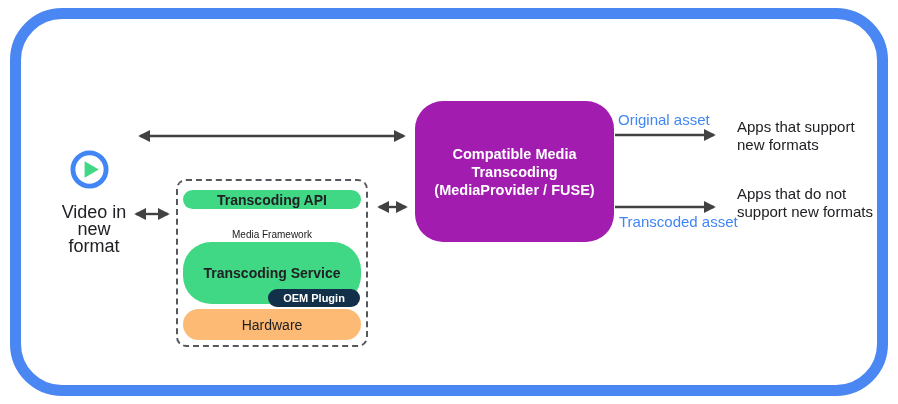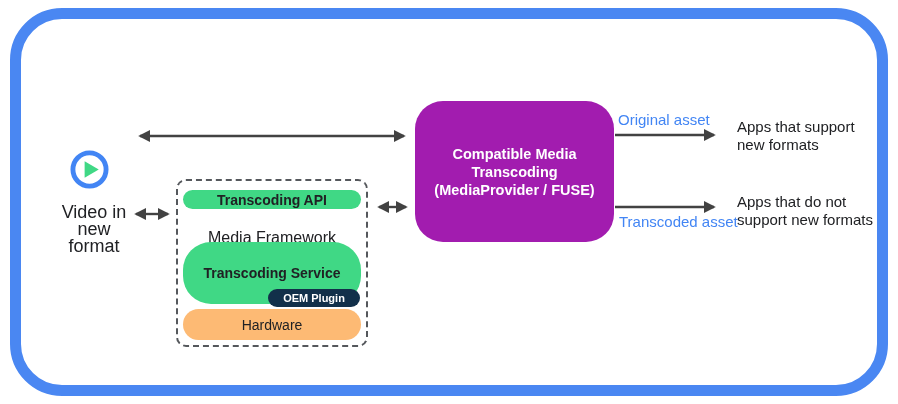--- a/index.html
+++ b/index.html
@@ -22,21 +22,21 @@
     text-align: center; font-size: 18px; line-height: 17px; color: #202124;
     white-space: pre-line;
   }
 
   .framework {
     position: absolute; left: 176px; top: 179px; width: 192px; height: 168px;
     border: 2px dashed #55585c; border-radius: 10px;
   }
   .framework-title {
     position: absolute; top: 6px; left: 0; right: 0;
-    text-align: center; font-size: 16px; color: #202124; margin-top: 42px;
+    text-align: center; font-size: 10px; color: #202124; margin-top: 42px;
   }
   .pill {
     position: absolute; left: 5px; width: 178px;
     display: flex; align-items: center; justify-content: center;
     font-size: 14px; color: #202124;
   }
   .pill.api      { top: 9px;  height: 19px; border-radius: 16px; background: #40d885; font-weight: bold; }
   .pill.service  { top: 61px;  height: 62px; border-radius: 28px; background: #40d885; font-weight: bold; }
   .pill.oem      { left: 90px; width: 92px; top: 108px; height: 18px; border-radius: 9px;
                    background: #12304a; color: #ffffff; font-weight: bold; font-size: 11px; z-index: 2; }
@@ -52,21 +52,21 @@
 
   .asset-label { position: absolute; font-size: 15px; color: #4285f4; }
   .asset-label.original   { left: 618px; top: 111px; }
   .asset-label.transcoded { left: 619px; top: 213px; }
 
   .apps-label {
     position: absolute; left: 737px; font-size: 15px; line-height: 18px;
     color: #202124; white-space: pre-line;
   }
   .apps-label.support   { top: 118px; }
-  .apps-label.nosupport { top: 185px; margin-top: 8px; }
+  .apps-label.nosupport { top: 185px; }
 </style>
 </head>
 <body>
 
 <div class="canvas">
 
   <div class="frame"></div>
 
   <svg class="arrows" viewBox="0 0 898 404" xmlns="http://www.w3.org/2000/svg">
     <defs>

